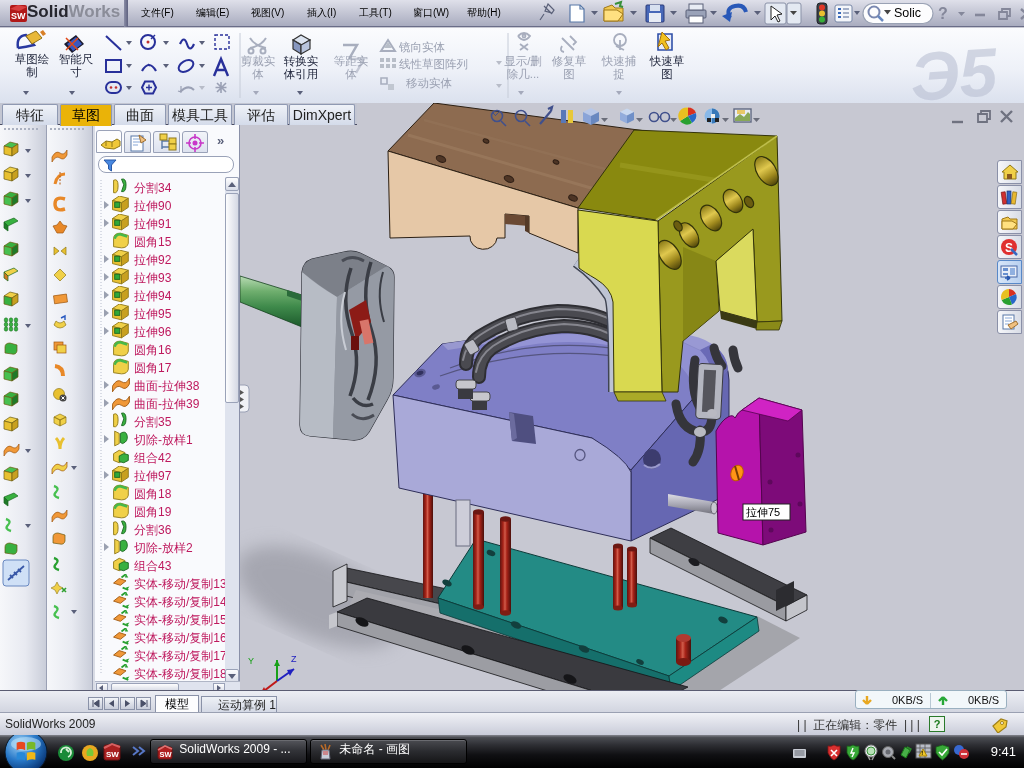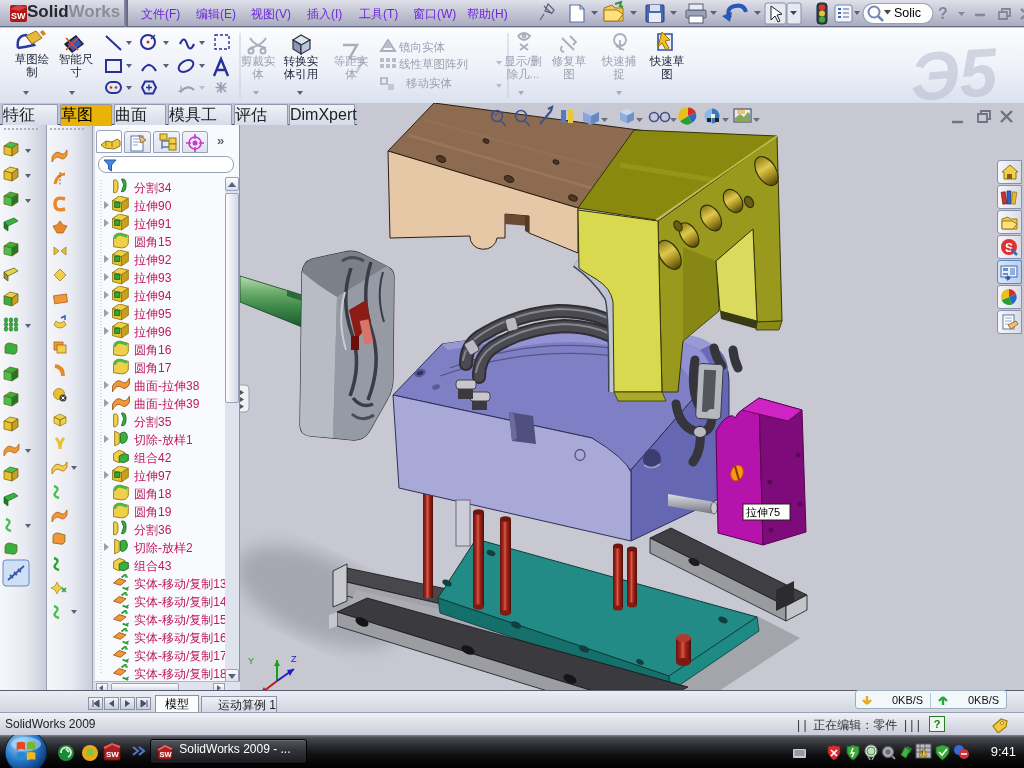--- a/index.html
+++ b/index.html
@@ -7,34 +7,34 @@
 #page{position:relative;width:1024px;height:768px;background:#c7c8d2}
 .abs{position:absolute}
 
 #titlebar{left:0;top:0;width:1024px;height:27px;
  background:linear-gradient(#dfe0ea 0%,#c6c8d6 45%,#a9acbf 100%);
  border-bottom:1px solid #6a6d88}
 #logo{left:5px;top:3px;width:120px;height:20px}
 #swtext{left:27px;top:2px;font-size:17px;font-weight:bold;color:#26262e;letter-spacing:0px}
 #swtext span{color:#8b8d99}
 #vsep{left:124px;top:0;width:4px;height:27px;background:linear-gradient(90deg,#8a8da6,#5f6280)}
-.menu{top:6px;font-size:12px;color:#6d28d9}
+.menu{top:6px;font-size:10px;color:#000000}
 
 #stdicons{left:528px;top:0;width:514px;height:27px}
 
 #cmdbar{left:0;top:28px;width:1024px;height:75px;
  background:linear-gradient(#fbfcfe 0%,#eef1f8 55%,#dbe1ee 100%)}
 .cmtext{position:absolute;font-size:11.5px;color:#1c2238;text-align:center;line-height:12.5px;white-space:pre}
 .cmgray{color:#9ba1b2}
 .drop{position:absolute;width:0;height:0;border-left:3.5px solid transparent;border-right:3.5px solid transparent;border-top:4px solid #5a607a}
 
 #tabrow{left:0;top:103px;width:357px;height:22px;background:#c3c6d2;border-bottom:1px solid #4a4c62}
-.cmtab{position:absolute;top:1px;height:21px;font-size:16px;color:#222;
+.cmtab{position:absolute;top:1px;height:21px;font-size:14px;color:#222;
  background:linear-gradient(#eff2f8,#d4dbEA);border:1px solid #8f99b2;border-bottom:none;
- line-height:20px;border-radius:2px 2px 0 0}
+ text-align:center;line-height:20px;border-radius:2px 2px 0 0}
 .cmtab.act{background:#eab308;color:#000;z-index:3;height:22px}
 
 #leftbars{left:0;top:125px;width:95px;height:565px;background:#d8dbe4}
 .lbar{position:absolute;top:0;height:565px;border-right:1px solid #9aa0b4;
  background:linear-gradient(90deg,#f6f7fa 0%,#e8eaf1 55%,#c9cdd9 100%)}
 
 #tree{left:95px;top:125px;width:145px;height:565px;background:#f9fafd;border-right:1px solid #8a90a8}
 .trow{position:absolute;left:0;width:130px;height:18px;font-size:12px;color:#be185d;white-space:nowrap}
 .trow .lbl{position:absolute;left:39px;top:2px}
 .tri{position:absolute;left:9px;top:5px;width:0;height:0;border-top:4px solid transparent;border-bottom:4px solid transparent;border-left:5px solid #9aa0b0}
@@ -1039,15 +1039,23 @@
         </g>
  </svg>
  <div class="tbtn" style="left:150px;width:157px;background:linear-gradient(#55565c,#333439 45%,#1a1a1e)">
   <svg width="16" height="16" style="margin:4px 3px -3px 6px" viewBox="0 0 16 16">
           <rect x="1" y="3" width="14" height="12" rx="2" fill="#b02020" stroke="#701010"></rect>
           <path d="M1,6 l7,-4 l7,3" stroke="#e07070" stroke-width="1.6" fill="none"></path>
           <text x="2.5" y="13" font-size="7.5" font-weight="bold" fill="#fff">SW</text>
         </svg>
   <span style="position:relative;top:-4px">SolidWorks 2009 - ...</span>
  </div>
+ <div class="tbtn" style="left:310px;width:157px">
+  <svg width="15" height="16" style="margin:4px 3px -3px 7px" viewBox="0 0 15 16">
+          <path d="M3,1 l3,5 M7,0 l1,6 M12,1 l-2,5" stroke="#b86a28" stroke-width="1.6"></path>
+          <path d="M4,6 l7,0 l1,9 l-9,0 Z" fill="#c8ccd8" stroke="#667"></path>
+          <path d="M5,8 l5,0 M5,10 l5,0" stroke="#d04040" stroke-width="1"></path>
+        </svg>
+  <span style="position:relative;top:-4px">未命名 - 画图</span>
+ </div>
  <div class="abs" style="right:8px;top:9px;color:#fff;font-size:13px">9:41</div>
 </div>
 
 </div>
 </body></html>

